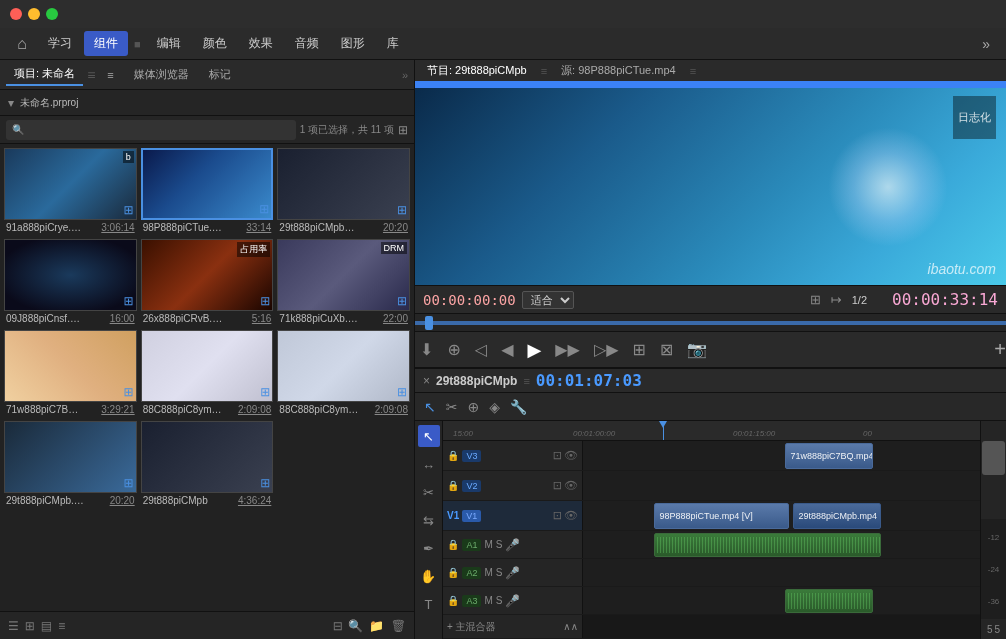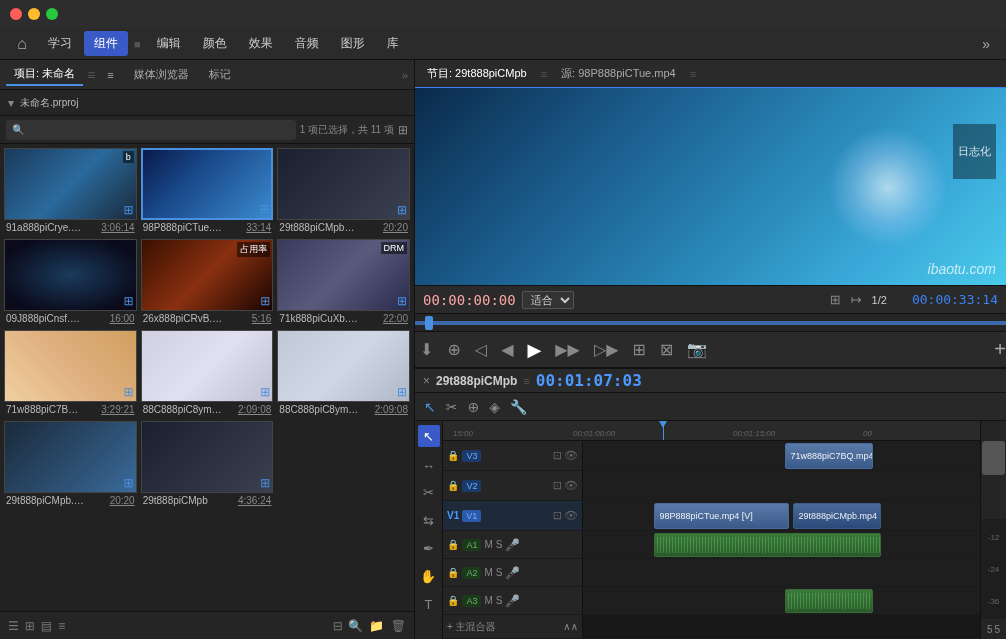--- a/index.html
+++ b/index.html
@@ -257,21 +257,21 @@
       flex-direction: column;
     }
 
     .preview-tabs {
       height: 28px;
       background: #2a2a2a;
       display: flex;
       align-items: center;
       padding: 0 6px;
       gap: 8px;
-      border-bottom: 1px solid #3b82f6;
+      border-bottom: 7px solid #3b82f6;
     }
     .preview-tab {
       font-size: 11px;
       color: #aaa;
       padding: 2px 6px;
       cursor: pointer;
     }
     .preview-tab.active { color: #fff; }
     .preview-tab-sep { color: #555; }
 
@@ -296,22 +296,21 @@
       font-style: italic;
       text-align: right;
     }
     .video-corner-label {
       position: absolute;
       top: 8px;
       right: 10px;
       font-size: 11px;
       color: rgba(255,255,255,0.8);
       background: rgba(0,0,0,0.4);
-      padding: 20px 5px;
-      margin-top: 28px;
+      padding: 14px 5px;
     }
 
     
     .video-swirl {
       position: absolute;
       top: 50%;
       right: 20%;
       width: 120px;
       height: 120px;
       background: radial-gradient(ellipse, rgba(255,255,255,0.6) 0%, rgba(200,220,255,0.3) 40%, transparent 70%);
@@ -347,22 +346,22 @@
       align-items: center;
       margin-left: auto;
     }
     .ctrl-icon {
       color: #888;
       font-size: 13px;
       cursor: pointer;
       padding: 2px 3px;
     }
     .end-timecode {
-      font-size: 13px;
-      color: #3b82f6;
+      font-size: 16px;
+      color: #f9a8d4;
       font-family: monospace;
     }
 
     .preview-timeline {
       height: 18px;
       background: #252525;
       position: relative;
       border-top: 1px solid #111;
     }
     .timeline-bar {

